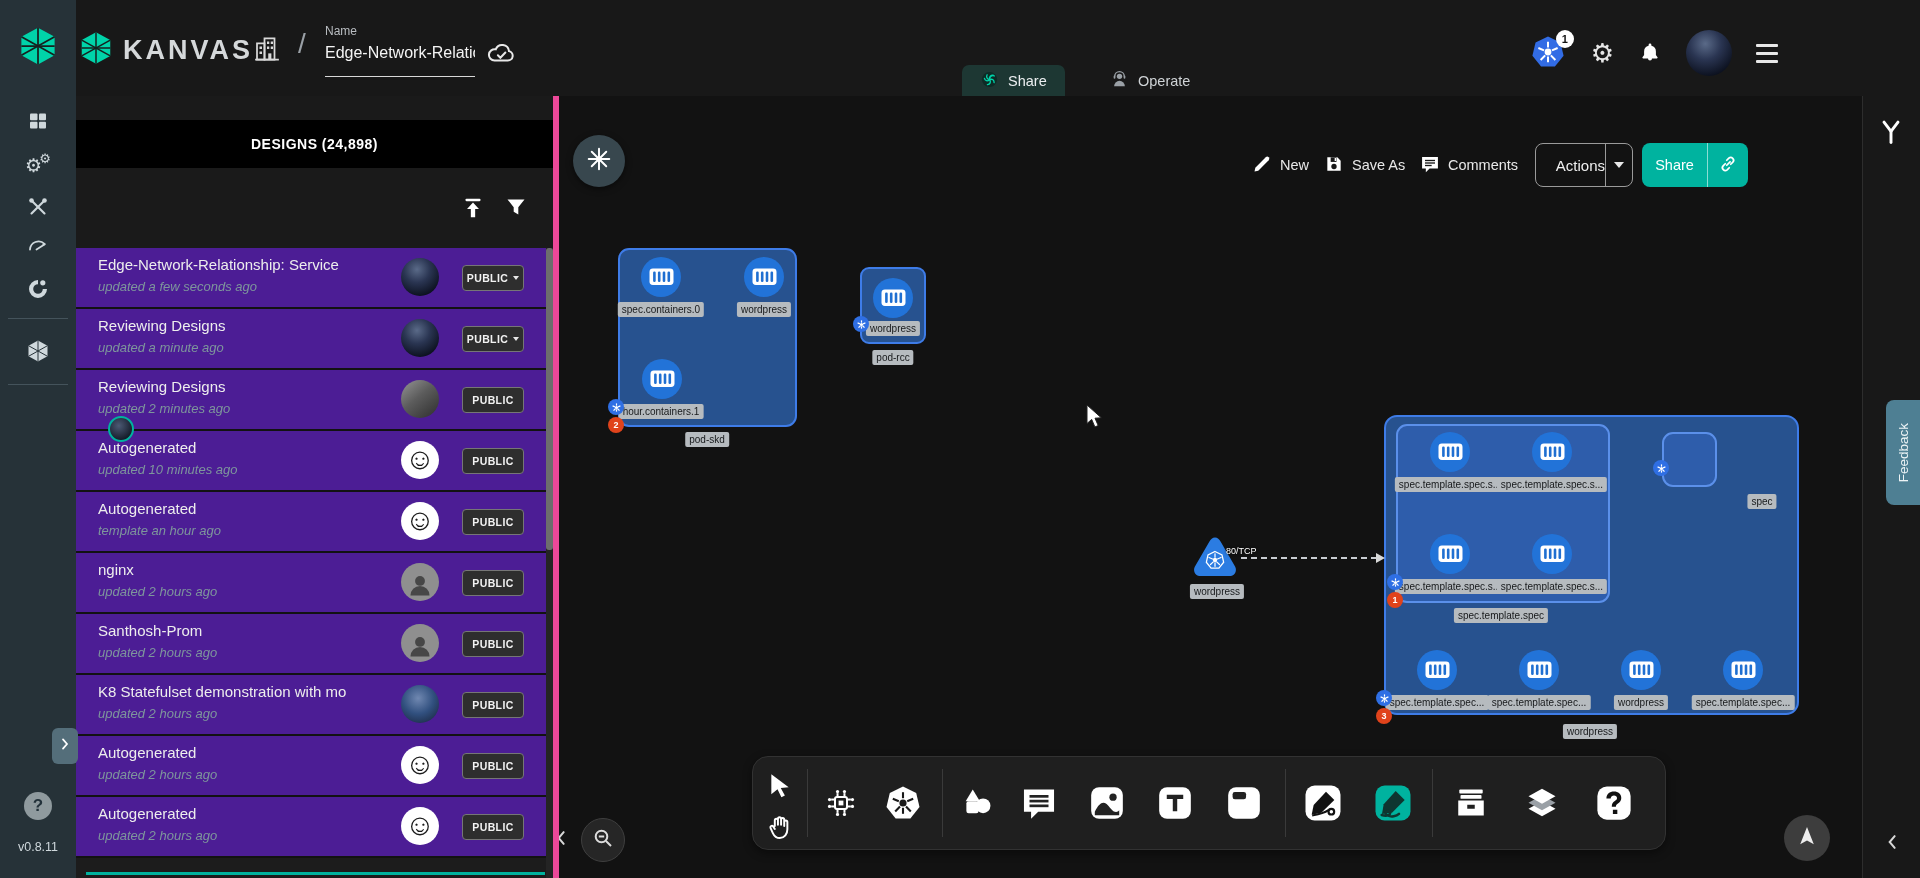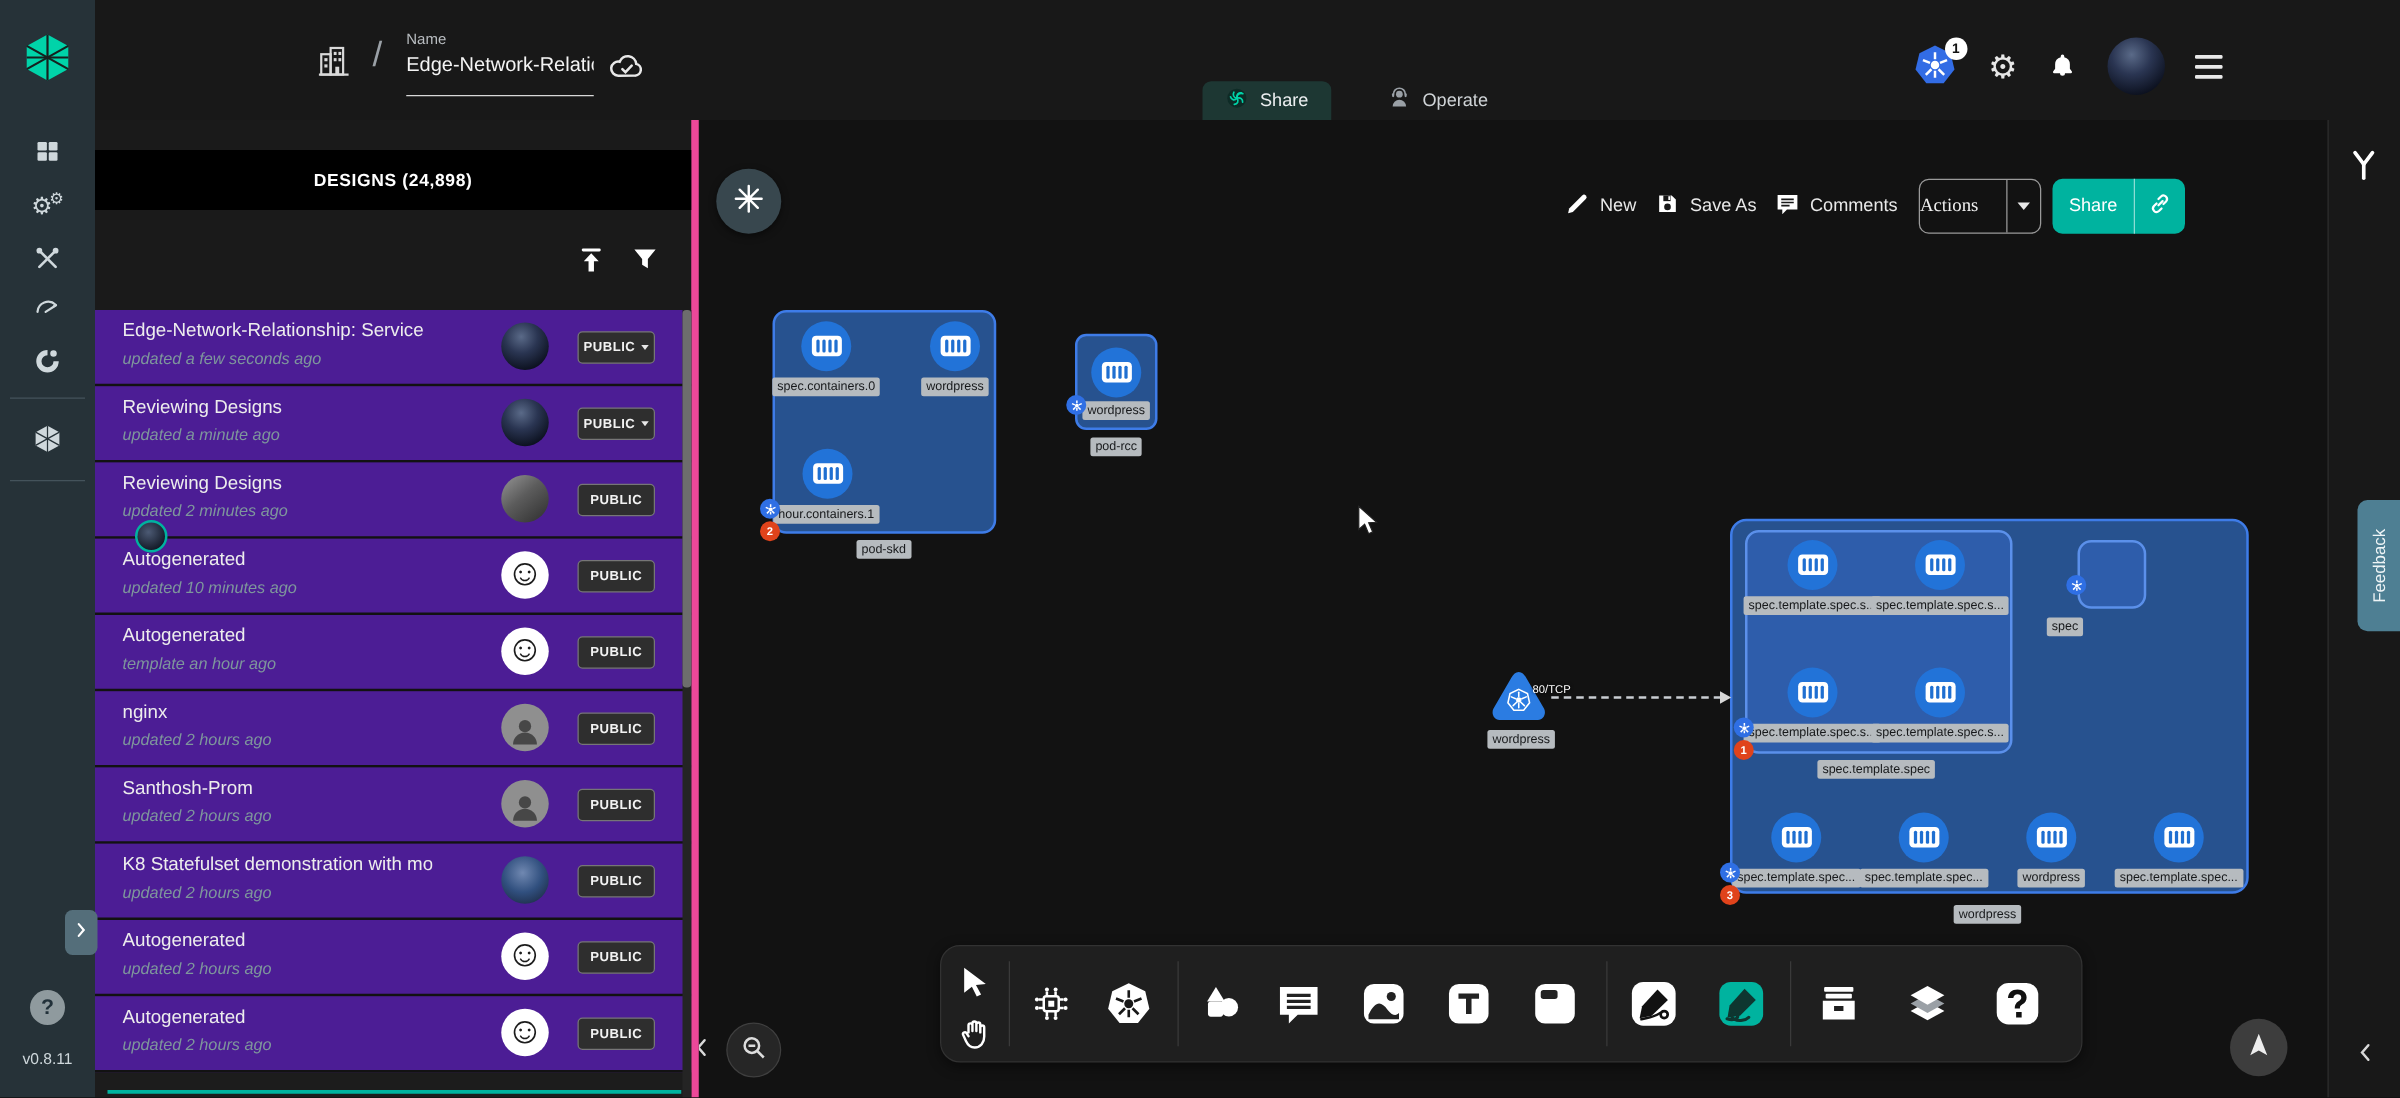--- a/index.html
+++ b/index.html
@@ -97,21 +97,21 @@
   .snow-btn{position:absolute;left:573px;top:135px;width:52px;height:52px;border-radius:50%;
             background:#38474e;display:flex;align-items:center;justify-content:center;z-index:12;
             box-shadow:0 2px 6px rgba(0,0,0,.5);}
   .snow-btn svg{width:26px;height:26px;color:#fff;}
   .abar-item{position:absolute;top:143px;height:44px;display:flex;align-items:center;gap:8px;
              color:#e9e9e9;font-size:14.5px;z-index:12;}
   .abar-item svg{width:20px;height:20px;color:#fff;}
   .actions-btn{position:absolute;left:1535px;top:143px;width:98px;height:44px;border:1.5px solid #9a9a9a;
                border-radius:8px;box-sizing:border-box;display:flex;align-items:center;z-index:12;
                color:#f0f0f0;font-size:15px;background:transparent;}
-  .actions-label{flex:1;text-align:left;font-family:Liberation Serif, serif;}
+  .actions-label{flex:1;text-align:right;}
   .actions-sep{width:1px;height:42px;background:#9a9a9a;margin-top:0;}
   .actions-caret{width:26px;display:flex;align-items:center;justify-content:center;}
   .actions-caret i{width:0;height:0;border-left:5px solid transparent;border-right:5px solid transparent;
                    border-top:6px solid #e8e8e8;}
   .share-btn{position:absolute;left:1642px;top:143px;width:106px;height:44px;background:var(--accent);
              border-radius:8px;display:flex;align-items:center;z-index:12;color:#fff;font-size:14.5px;}
   .share-label{flex:1;text-align:center;}
   .share-sep{width:1px;height:44px;background:rgba(255,255,255,.55);}
   .share-link{width:40px;display:flex;align-items:center;justify-content:center;}
   .share-link svg{width:20px;height:20px;color:#fff;}
@@ -167,20 +167,32 @@
         <span><svg viewBox="0 0 24 24" width="100%" height="100%">
             <polygon points="12,1.5 21.5,6.7 21.5,17.3 12,22.5 2.5,17.3 2.5,6.7" fill="#00D3A9"></polygon>
             <g stroke="#15211f" stroke-width="1">
               <line x1="12" y1="1.5" x2="12" y2="22.5"></line>
               <line x1="2.5" y1="6.7" x2="21.5" y2="17.3"></line>
               <line x1="21.5" y1="6.7" x2="2.5" y2="17.3"></line>
               <line x1="2.5" y1="12" x2="21.5" y2="12"></line>
             </g>
           </svg></span>
       </div>
+    <div class="brand">
+      <span><svg viewBox="0 0 24 24" width="100%" height="100%">
+            <polygon points="12,1.5 21.5,6.7 21.5,17.3 12,22.5 2.5,17.3 2.5,6.7" fill="#00D3A9"></polygon>
+            <g stroke="#15211f" stroke-width="1">
+              <line x1="12" y1="1.5" x2="12" y2="22.5"></line>
+              <line x1="2.5" y1="6.7" x2="21.5" y2="17.3"></line>
+              <line x1="21.5" y1="6.7" x2="2.5" y2="17.3"></line>
+              <line x1="2.5" y1="12" x2="21.5" y2="12"></line>
+            </g>
+          </svg></span>
+      <span class="brand-text">KANVAS</span>
+    </div>
     <span class="org-icon"><svg viewBox="0 0 24 24" width="30" height="30">
           <g stroke="#d9d9d9" stroke-width="1.4" fill="none">
             <rect x="4" y="7.5" width="6" height="13"></rect>
             <rect x="10" y="3.5" width="8" height="17"></rect>
             <path d="M2.5 20.5h19"></path>
           </g>
           <g fill="#d9d9d9">
             <rect x="6" y="10" width="2" height="2"></rect>
             <rect x="6" y="14" width="2" height="2"></rect>
             <rect x="12" y="6" width="1.8" height="2"></rect>
@@ -518,21 +530,21 @@
   <div class="kbox" style="left:618px;top:248px;width:179px;height:179px;"></div>
   <div class="nlabel" style="left:707px;top:432px;">pod-skd</div>
 
   <div class="kbox" style="left:860px;top:267px;width:66px;height:77px;border-radius:9px;"></div>
   <div class="nlabel" style="left:893px;top:350px;">pod-rcc</div>
 
   <div class="kbox" style="left:1384px;top:415px;width:415px;height:300px;border-radius:13px;"></div>
   <div class="kbox inner" style="left:1396px;top:424px;width:214px;height:179px;"></div>
   <div class="nlabel" style="left:1501px;top:608px;">spec.template.spec</div>
   <div class="kbox inner" style="left:1662px;top:432px;width:55px;height:55px;"></div>
-  <div class="nlabel" style="left:1652px;top:494px;">spec</div>
+  <div class="nlabel" style="left:1762px;top:494px;">spec</div>
   <div class="nlabel" style="left:1590px;top:724px;">wordpress</div>
 
   <div class="tri-node">
     <svg width="48" height="44" viewBox="0 0 48 44">
       <path d="M24 2.5 C26.6 2.5 28.2 4.2 29.7 6.8 L44.2 31.8 C46.2 35.4 44 41 39.4 41 H8.6 C4 41 1.8 35.4 3.8 31.8 L18.3 6.8 C19.8 4.2 21.4 2.5 24 2.5 Z" fill="#2B7CE2"></path>
     </svg>
     <span class="wheel"><svg viewBox="0 0 24 24" width="100%" height="100%">
           <g stroke="currentColor" stroke-width="1.5" fill="none" stroke-linecap="round">
             <polygon points="12,1.8 20.4,5.8 22.4,14.7 16.7,21.8 7.3,21.8 1.6,14.7 3.6,5.8"></polygon>
             <circle cx="12" cy="12" r="2.6" fill="currentColor" stroke="none"></circle>

